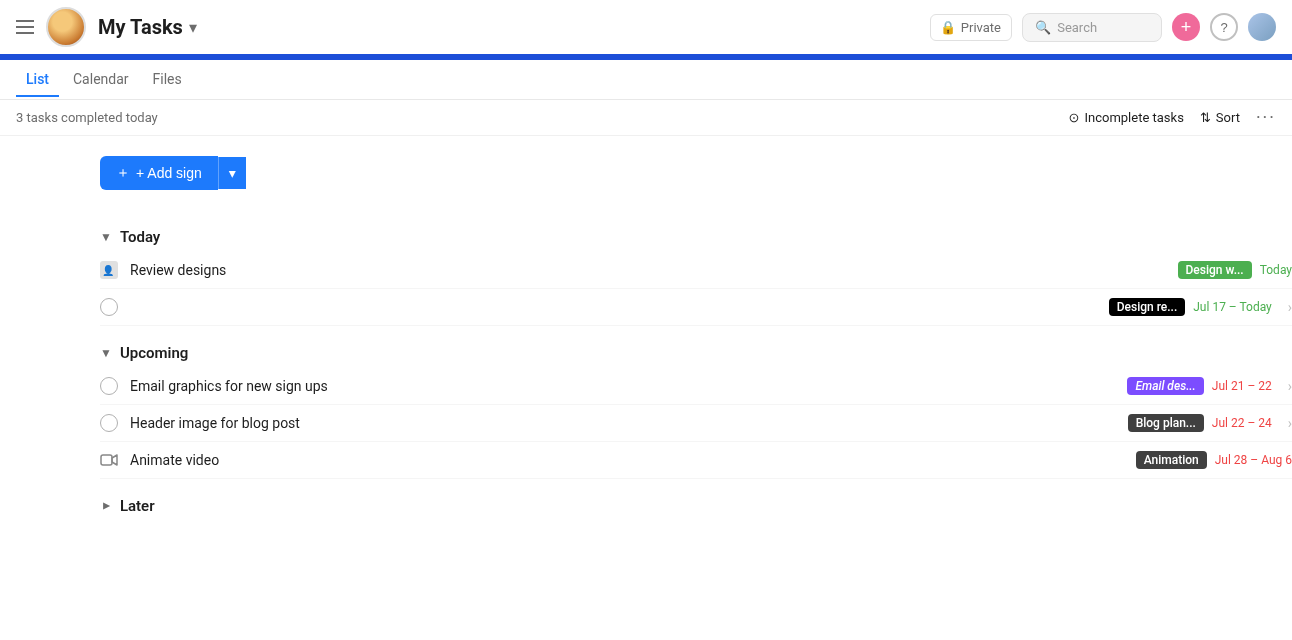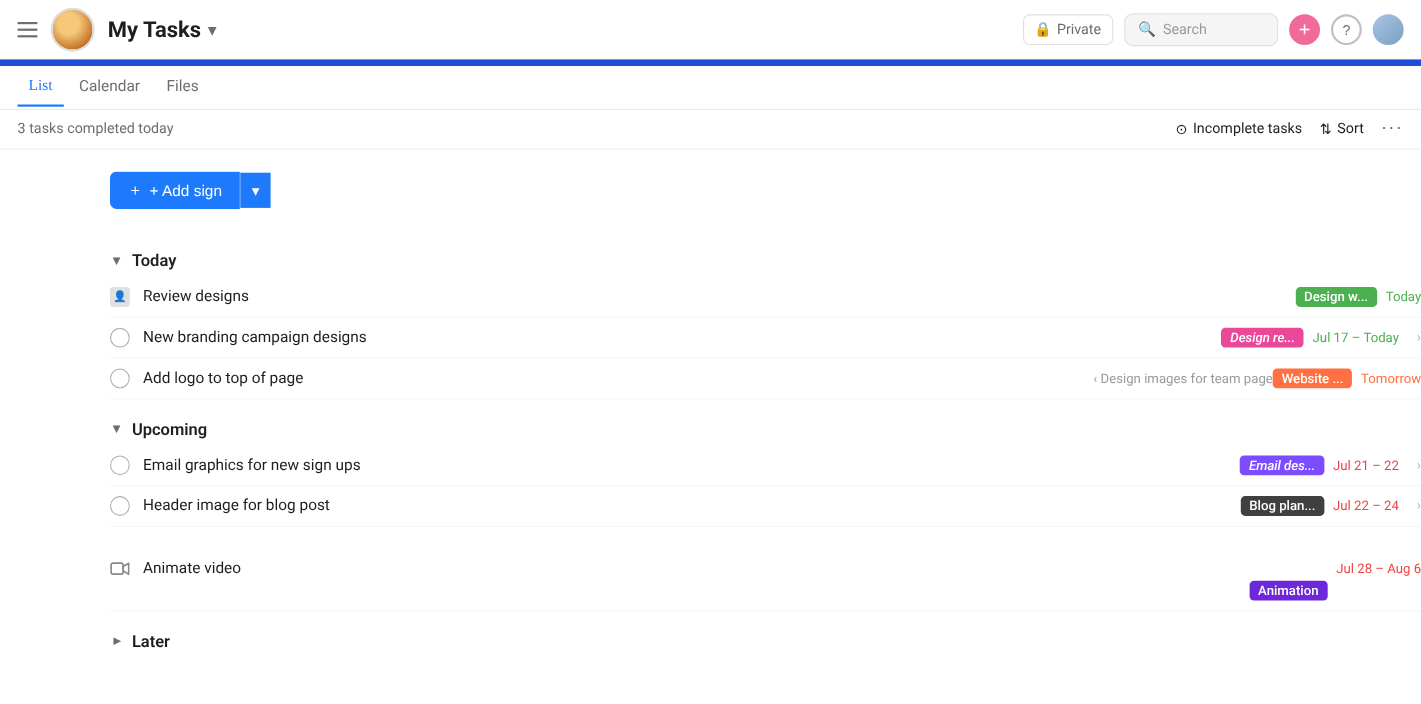--- a/index.html
+++ b/index.html
@@ -19,21 +19,21 @@
     .search-box { display: flex; align-items: center; gap: 6px; background: #f5f5f5; border: 1px solid #e0e0e0; border-radius: 8px; padding: 6px 12px; min-width: 140px; cursor: pointer; }
     .search-box span { color: #999; font-size: 13px; }
     .search-icon-svg { color: #999; font-size: 14px; }
     .btn-add-member { width: 28px; height: 28px; border-radius: 50%; background: #f06a9a; color: #fff; display: flex; align-items: center; justify-content: center; font-size: 18px; cursor: pointer; border: none; }
     .btn-help { width: 28px; height: 28px; border-radius: 50%; border: 2px solid #c0c0c0; color: #6d6d6d; display: flex; align-items: center; justify-content: center; font-size: 13px; cursor: pointer; background: #fff; }
     .user-avatar { width: 28px; height: 28px; border-radius: 50%; background: linear-gradient(135deg, #b0d0f0, #8ab0e0); cursor: pointer; }
 
     
     .sub-nav { display: flex; align-items: center; padding: 0 16px; border-bottom: 1px solid #e8e8e8; height: 40px; gap: 4px; }
     .sub-nav-item { font-size: 14px; color: #6d6d6d; padding: 8px 10px; cursor: pointer; border-bottom: 2px solid transparent; text-decoration: none; }
-    .sub-nav-item.active { color: #1d7afc; border-bottom: 2px solid #1d7afc; font-weight: 500; font-family: Liberation Serif, serif; }
+    .sub-nav-item.active { color: #1d7afc; border-bottom: 2px solid #1d7afc; font-weight: 500; }
 
     
     .status-bar { display: flex; align-items: center; justify-content: space-between; padding: 8px 16px; border-bottom: 1px solid #f0f0f0; height: 36px; }
     .status-left { font-size: 13px; color: #6d6d6d; }
     .status-right { display: flex; align-items: center; gap: 16px; }
     .status-filter { display: flex; align-items: center; gap: 5px; font-size: 13px; color: #1e1e1e; cursor: pointer; }
     .status-sort { display: flex; align-items: center; gap: 5px; font-size: 13px; color: #1e1e1e; cursor: pointer; }
     .status-more { color: #6d6d6d; font-size: 18px; cursor: pointer; letter-spacing: 2px; }
 
     
@@ -53,25 +53,25 @@
     
     .task-row { display: flex; align-items: center; padding: 9px 0; border-bottom: 1px solid #f5f5f5; cursor: pointer; position: relative; }
     .task-check { width: 18px; height: 18px; border-radius: 50%; border: 1.5px solid #b0b0b0; margin-right: 12px; flex-shrink: 0; display: flex; align-items: center; justify-content: center; cursor: pointer; }
     .task-icon-person { width: 18px; height: 18px; border-radius: 3px; background: #e0e0e0; margin-right: 12px; flex-shrink: 0; display: flex; align-items: center; justify-content: center; font-size: 10px; color: #888; }
     .task-icon-video { width: 18px; height: 18px; margin-right: 12px; flex-shrink: 0; display: flex; align-items: center; justify-content: center; }
     .task-name { flex: 1; font-size: 14px; color: #1e1e1e; }
     .task-sub { font-size: 12px; color: #999; margin-left: 8px; }
     .task-meta { display: flex; align-items: center; gap: 8px; margin-left: auto; }
     .tag-pill { border-radius: 4px; padding: 2px 8px; font-size: 12px; font-weight: 500; color: #fff; white-space: nowrap; max-width: 100px; overflow: hidden; text-overflow: ellipsis; }
     .tag-green { background: #4caf50; }
-    .tag-teal { background: #ec4899; font-style: italic; }
+    .tag-teal { background: #000000; }
     .tag-orange { background: #ff7043; }
     .tag-purple { background: #7c4dff; font-style: italic; }
     .tag-pink { background: #404040; }
-    .tag-amber { background: #6d28d9; margin-top: 40px; }
+    .tag-amber { background: #404040; }
     .tag-blue { background: #1d7afc; }
     .task-date { font-size: 12px; color: #6d6d6d; white-space: nowrap; }
     .task-date.today-date { color: #4caf50; }
     .task-date.tomorrow-date { color: #ff7043; }
     .task-date.range-date { color: #ef4444; }
     .task-arrow { color: #c0c0c0; font-size: 14px; margin-left: 8px; }
 
     
     .section-header.collapsed .section-arrow { transform: rotate(-90deg); }
   </style>
@@ -149,37 +149,27 @@
       <div class="task-icon-person">👤</div>
       <span class="task-name">Review designs</span>
       <div class="task-meta">
         <span class="tag-pill tag-green">Design w...</span>
         <span class="task-date today-date">Today</span>
       </div>
     </div>
 
     <div class="task-row">
       <div class="task-check"></div>
-      <span class="task-name">New branding campaign designs</span>
       <div class="task-meta">
         <span class="tag-pill tag-teal">Design re...</span>
         <span class="task-date today-date">Jul 17 – Today</span>
         <span class="task-arrow">›</span>
       </div>
     </div>
 
-    <div class="task-row">
-      <div class="task-check"></div>
-      <span class="task-name">Add logo to top of page</span>
-      <span class="task-sub">‹ Design images for team page</span>
-      <div class="task-meta">
-        <span class="tag-pill tag-orange">Website ...</span>
-        <span class="task-date tomorrow-date">Tomorrow</span>
-      </div>
-    </div>
   </div>
 
   <div class="section">
     <div class="section-header">
       <span class="section-arrow">▼</span>
       <span>Upcoming</span>
     </div>
 
     <div class="task-row">
       <div class="task-check"></div>

